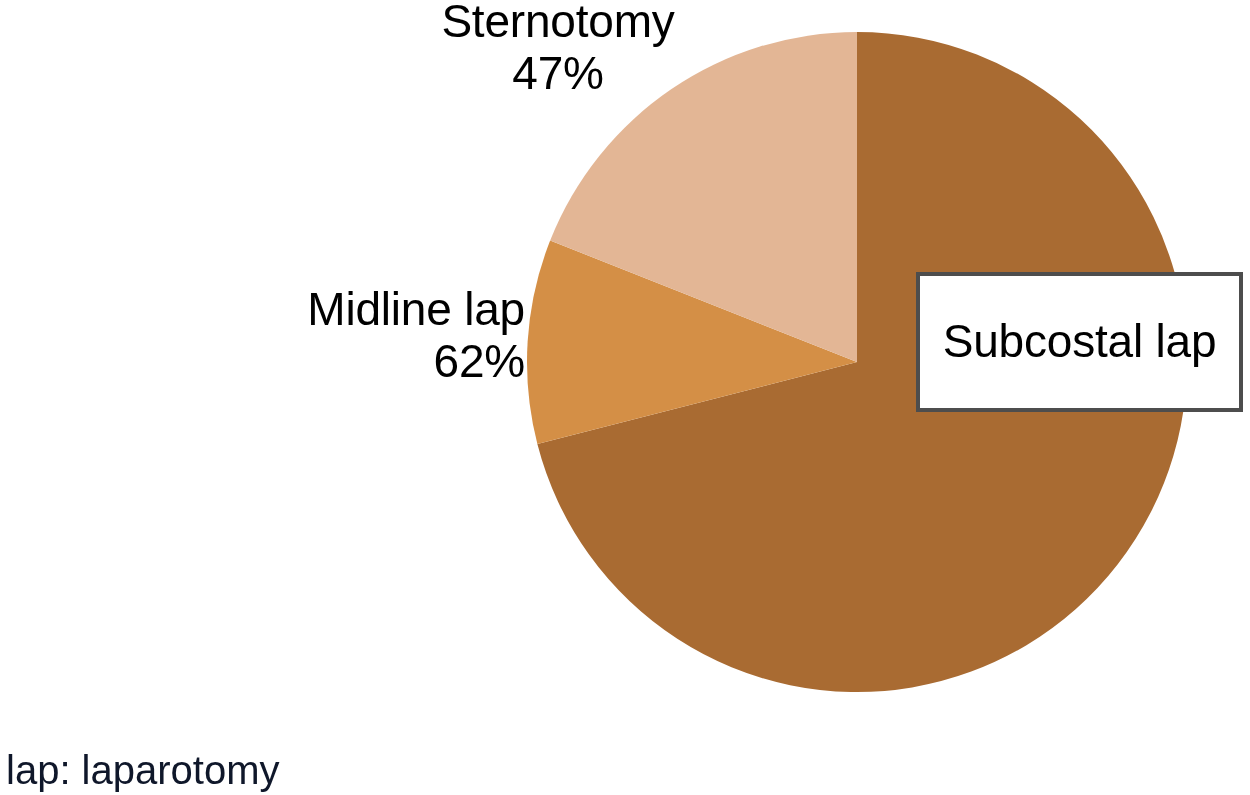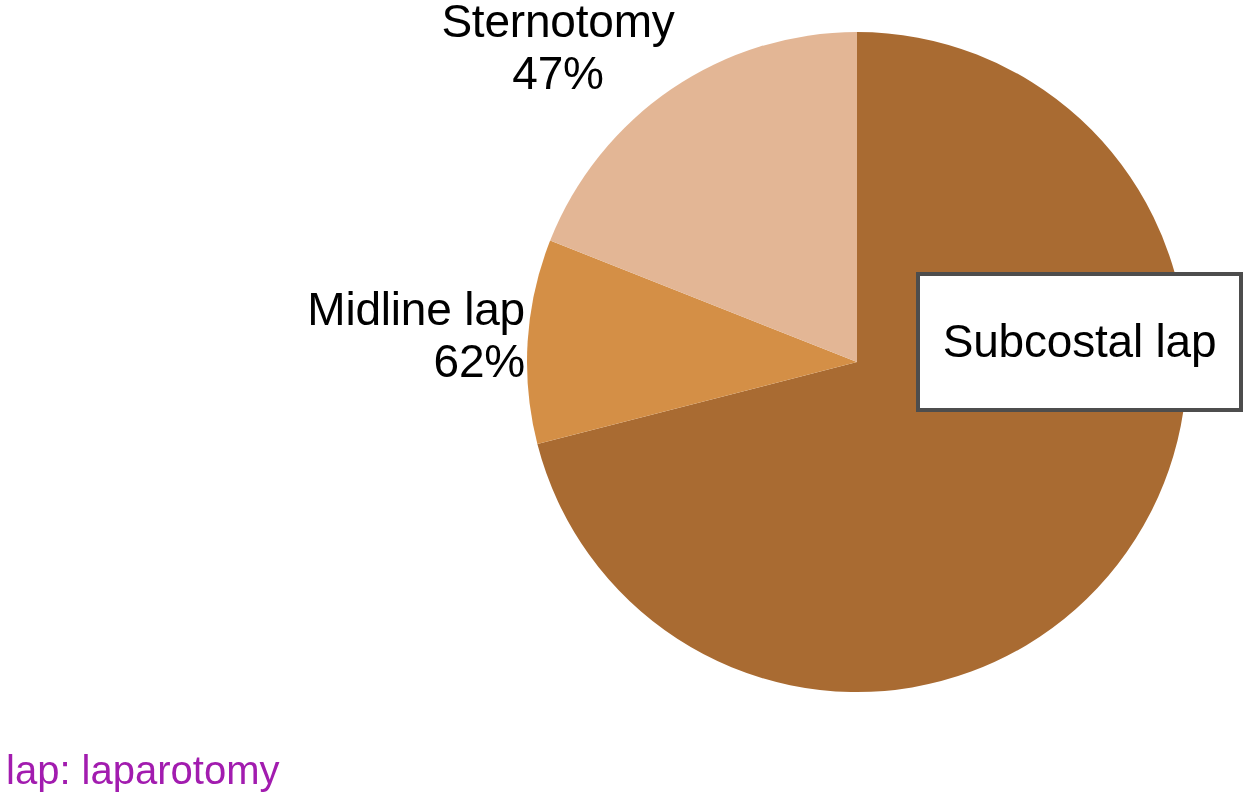--- a/index.html
+++ b/index.html
@@ -75,21 +75,21 @@
     align-items: center;
     justify-content: center;
     text-align: center;
   }
 
   #footnote {
     position: absolute;
     left: 6px;
     top: 748px;
     font-size: 40px;
-    color: #a21caf;
+    color: #0f172a;
     white-space: nowrap;
   }
 </style>
 </head>
 <body>
 
 <div id="figure">
 
   <svg id="pie-svg" viewBox="0 0 1250 795" preserveAspectRatio="none" aria-hidden="true">
 

